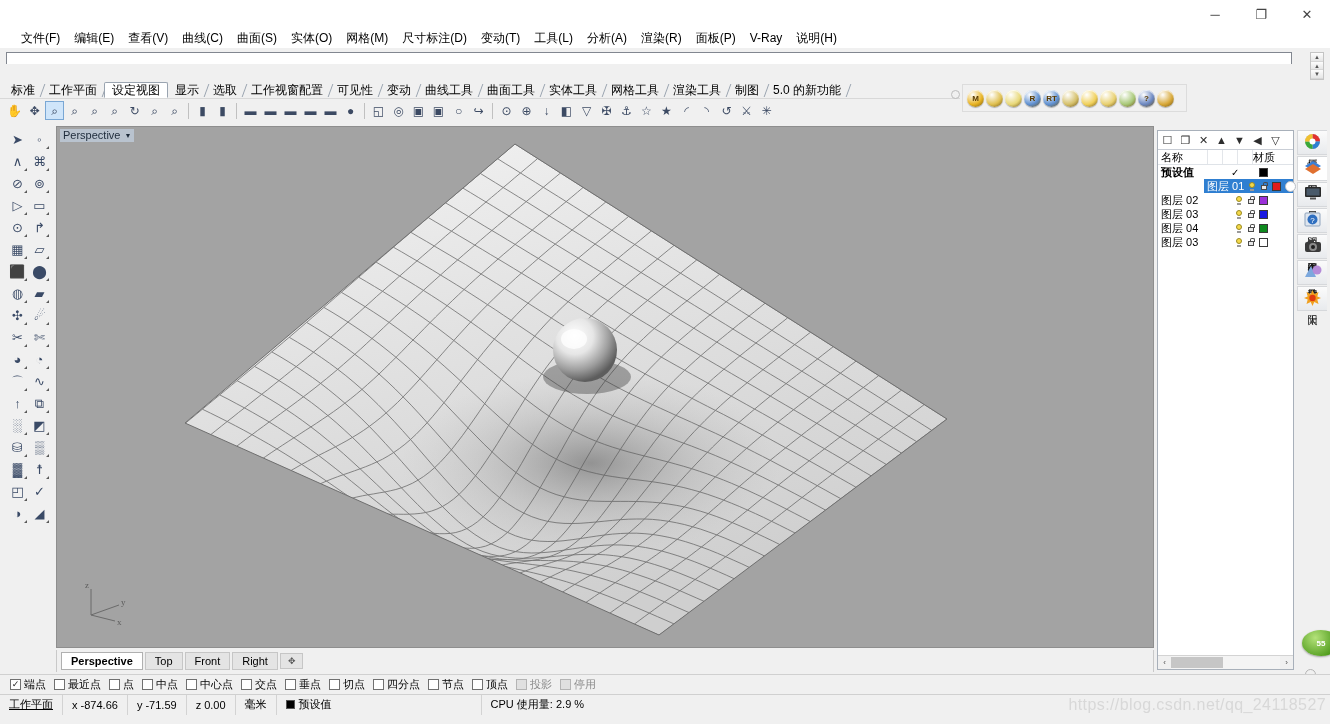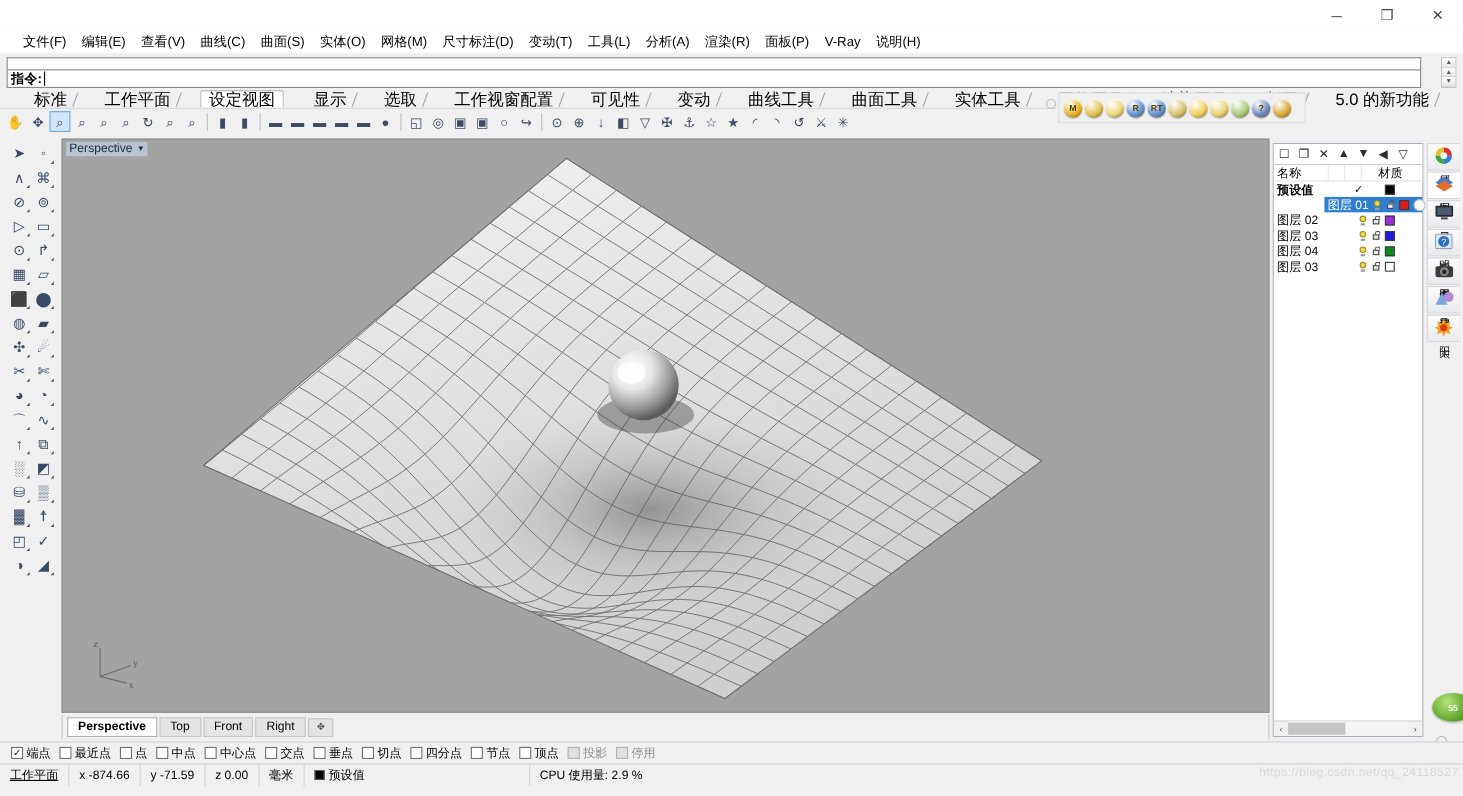--- a/index.html
+++ b/index.html
@@ -35,21 +35,21 @@
             display:flex; align-items:center; padding-left:3px; }
   .cmdlabel{ font-weight:bold; font-size:12px; }
   .cmdcaret{ width:1px; height:13px; background:#000; margin-left:2px; }
   .cmdscroll{ position:absolute; right:6px; top:2px; width:14px; height:28px; background:#f0f0f0;
               display:flex; flex-direction:column; border:1px solid #c4c4c4; }
   .cmdscroll div{ flex:1; display:flex; align-items:center; justify-content:center; font-size:6px; color:#555;
               background:linear-gradient(#fdfdfd,#e6e6e6); border-bottom:1px solid #d6d6d6; }
 
   
   .tabstrip{ position:absolute; left:0; top:82px; width:960px; height:16px; display:flex; align-items:flex-end; padding-left:4px; }
-  .ttab{ font-size:15px; height:15px; line-height:15px; padding:0 7px; position:relative; color:#000; white-space:nowrap;margin-left:20px; }
+  .ttab{ font-size:12px; height:15px; line-height:15px; padding:0 7px; position:relative; color:#000; white-space:nowrap; }
   .ttab:after{ content:""; position:absolute; right:-1px; top:1px; width:9px; height:13px;
                border-right:1px solid #9aa4b0; transform:skewX(-20deg); }
   .ttab.active{ background:#fff; border:1px solid #9aa4b0; border-bottom:1px solid #fff; height:16px; line-height:15px; border-radius:2px 2px 0 0; }
   .ttab.active:after{ display:none; }
 
   
   .icontoolbar{ position:absolute; left:0; top:98px; width:960px; height:24px; background:#f0f0f0;
                 border-top:1px solid #d8d8d8; display:flex; align-items:center; padding-left:5px; gap:1px; }
   .tbicon{ width:19px; height:19px; position:relative; display:flex; align-items:center; justify-content:center; }
   .tbicon.sel{ background:#cfe5fa; border:1px solid #7aa7d4; }
@@ -140,21 +140,21 @@
               justify-content:center; font-size:9px; line-height:9px; color:#1b1b1b; }
   .snap.dis .box{ background:#e0e0e0; border-color:#b4b4b4; }
   .snap.dis{ color:#8b8b8b; }
 
   .statusbar{ position:absolute; left:0; top:694px; width:1330px; height:20px; background:#f0f0f0;
               border-top:1px solid #d0d0d0; display:flex; align-items:center; font-size:11px; }
   .sb{ height:20px; display:flex; align-items:center; padding:0 9px; border-right:1px solid #d3d3d3; white-space:nowrap; }
   .sb.b{ font-weight:bold; }
   .sb.u{ text-decoration:underline; }
   .sb-sw{ width:9px; height:9px; background:#000; border:1px solid #555; margin-right:4px; }
-  .watermark{ position:absolute; right:4px; top:696px; font-size:11px; color:#d8d8d8; letter-spacing:.4px;
+  .watermark{ position:absolute; right:4px; top:696px; font-size:16px; color:#d8d8d8; letter-spacing:.4px;
               font-family:"Liberation Sans",sans-serif; }
 </style>
 </head>
 <body>
 
 <div class="app">
 
   <div class="titlebar">
     <div class="wincontrols">
       <div class="wc">─</div>
@@ -176,25 +176,20 @@
       <div class="menu-item">工具(L)</div>
       <div class="menu-item">分析(A)</div>
       <div class="menu-item">渲染(R)</div>
       <div class="menu-item">面板(P)</div>
       <div class="menu-item">V-Ray</div>
       <div class="menu-item">说明(H)</div>
     </div>
 
   <div class="cmdwrap">
     <div class="cmdhist"></div>
-    <div class="cmdline">
-      <span class="cmdlabel">指令:</span>
-      <span class="cmdcaret"></span>
-      <span></span>
-    </div>
     <div class="cmdscroll">
       <div>▲</div>
       <div>▲</div>
       <div>▼</div>
     </div>
   </div>
 
   <div class="tabstrip" id="tabstrip">
       <div class="ttab">标准</div>
       <div class="ttab">工作平面</div>

